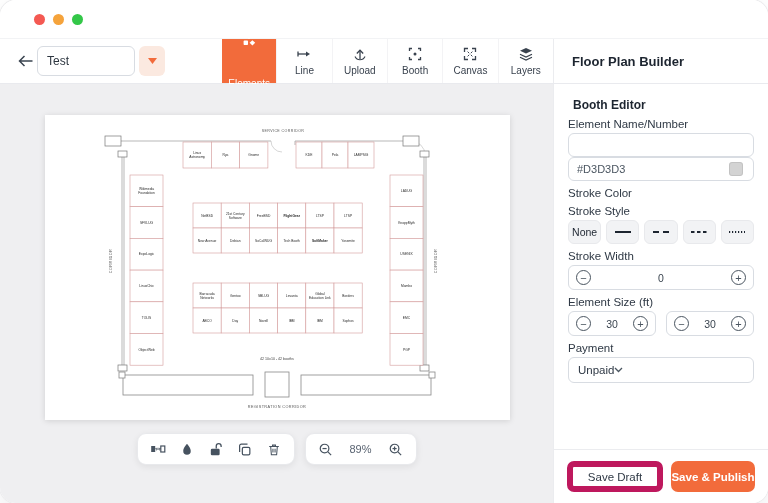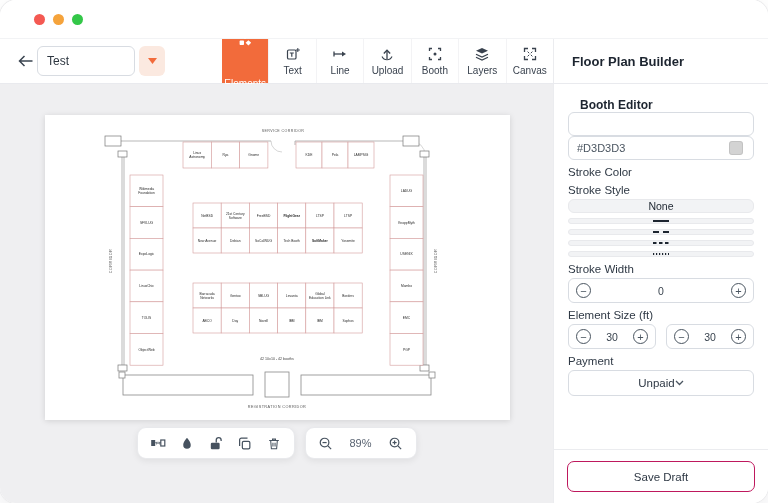--- a/index.html
+++ b/index.html
@@ -24,47 +24,47 @@
          font-size:10px; color:#39424e; border-left:1px solid #f3f3f5; cursor:pointer; }
   .tab:first-child { border-left:none; }
   .tab.active { color:#fff; }
   .ticon { height:14px; display:flex; align-items:center; }
   .sidebar-head { width:215px; flex:0 0 215px; border-left:1px solid #ebecef; display:flex; align-items:center;
                   padding-left:18px; font-size:13px; font-weight:700; color:#1d2530; }
   .main { flex:1; display:flex; min-height:0; }
   .canvas { width:553px; flex:0 0 553px; position:relative; background:#efeff1; }
   .sheet { position:absolute; left:45px; top:31px; width:465px; height:305px; background:#fff; box-shadow:0 1px 6px rgba(0,0,0,.13); }
   .sheet svg { display:block; width:465px; height:305px; }
-  .canvas-toolbar { position:absolute; left:50%; transform:translateX(-50%); bottom:44px; display:flex; gap:10px; }
+  .canvas-toolbar { position:absolute; left:50%; transform:translateX(-50%); bottom:38px; display:flex; gap:10px; }
   .tool-group { background:#fff; border:1px solid #e8e9ec; border-radius:9px; box-shadow:0 2px 7px rgba(0,0,0,.07);
                 display:flex; align-items:center; gap:13px; padding:7px 12px; }
   .tool-btn { width:16px; height:16px; color:#46525f; display:flex; align-items:center; justify-content:center; cursor:pointer; }
   .zoom-label { font-size:11px; color:#5a6472; min-width:28px; text-align:center; }
   .sidebar { width:215px; flex:0 0 215px; border-left:1px solid #ebecef; display:flex; flex-direction:column; background:#fff; }
   .panel { flex:1; padding:8px 14px 0; overflow:hidden; }
-  .section-title { font-size:12px; font-weight:700; color:#1d2530; margin:6px 12px 0; }
+  .section-title { font-size:12px; font-weight:700; color:#1d2530; margin:6px 5px 0; }
   .field-label { font-size:11.5px; color:#2f3945; margin:6px 0 3px; }
   .text-input { width:100%; height:24px; border:1px solid #d8dce2; border-radius:6px; padding:0 8px; font-size:11px; color:#2f3945; outline:none; }
   .color-input { height:24px; border:1px solid #d8dce2; border-radius:6px; display:flex; align-items:center; justify-content:space-between; padding:0 10px 0 8px; }
   .color-value { font-size:11px; color:#4a5560; }
   .swatch { width:14px; height:14px; border-radius:3px; box-shadow:inset 0 0 0 1px rgba(0,0,0,.08); }
-  .stroke-style-row { display:flex; gap:5px;flex-direction:column; }
+  .stroke-style-row { display:flex; gap:5px; }
   .style-btn { flex:1; height:24px; background:#f2f3f5; border:1px solid #e8e9ec; border-radius:6px;
                display:flex; align-items:center; justify-content:center; font-size:10.5px; color:#1d2530; cursor:pointer; }
   .stepper { height:25px; border:1px solid #d8dce2; border-radius:6px; display:flex; align-items:center; justify-content:space-between; padding:0 7px; }
   .step-btn { width:15px; height:15px; border:1.2px solid #4a5560; border-radius:50%; display:flex; align-items:center;
               justify-content:center; font-size:11px; color:#4a5560; line-height:0; cursor:pointer; }
   .step-value { font-size:10.5px; color:#3a444f; }
   .size-row { display:flex; gap:10px; }
   .size-row .stepper { flex:1; }
-  .select { height:26px; border:1px solid #d8dce2; border-radius:6px; display:flex; align-items:center; justify-content:center;
+  .select { height:26px; border:1px solid #d8dce2; border-radius:6px; display:flex; align-items:center; justify-content:flex-start;
             padding:0 9px; font-size:11.5px; color:#2f3945; cursor:pointer; }
   .sidebar-footer { flex:0 0 auto; border-top:1px solid #ebecef; padding:11px 13px; display:flex; gap:8px; }
   .btn { flex:1; height:31px; border-radius:7px; font-size:11.5px; display:flex; align-items:center; justify-content:center; cursor:pointer; }
-  .btn.secondary { background:#fff; border:1px solid #be185d; color:#2f3945;text-align:right; }
+  .btn.secondary { background:#fff; border:6px solid #be185d; color:#2f3945;text-align:right; }
   .btn.primary { border:none; color:#fff; font-weight:600; }
 </style>
 </head>
 <body>
 
 <div class="stage">
   <div class="deco tl"></div>
   <div class="deco tr"></div>
   <div class="deco br"></div>
 
@@ -97,30 +97,20 @@
             <svg width="14" height="14" viewBox="0 0 14 14" fill="currentColor">
                 <circle cx="7" cy="3.6" r="2.1"></circle>
                 <rect x="1.6" y="7.6" width="4.4" height="4.4" rx="0.8"></rect>
                 <path d="M10.4 7.2l2.8 2.6-2.8 2.6-2.8-2.6z"></path>
               </svg>
           </span>
           <span>Elements</span>
         </div>
         <div class="tab">
           <span class="ticon">
-            <svg width="14" height="14" viewBox="0 0 14 14" fill="none" stroke="currentColor" stroke-width="1.2">
-                <rect x="1.5" y="3" width="8.5" height="9" rx="1.3"></rect>
-                <path d="M3.8 6h4M5.8 6v3.8"></path>
-                <path d="M11.8 1v4M9.8 3h4" stroke-width="1"></path>
-              </svg>
-          </span>
-          <span>Text</span>
-        </div>
-        <div class="tab">
-          <span class="ticon">
             <svg width="14" height="14" viewBox="0 0 14 14" stroke="currentColor" fill="currentColor">
                 <line x1="1" y1="4.5" x2="1" y2="9.5" stroke-width="1.3"></line>
                 <line x1="1" y1="7" x2="9.5" y2="7" stroke-width="1.3"></line>
                 <path d="M9 4.5 13 7l-4 2.5z" stroke="none"></path>
               </svg>
           </span>
           <span>Line</span>
         </div>
         <div class="tab">
           <span class="ticon">
@@ -136,36 +126,36 @@
           <span class="ticon">
             <svg width="14" height="14" viewBox="0 0 14 14" fill="none" stroke="currentColor" stroke-width="1.3">
                 <path d="M1.5 4V1.5H4M10 1.5h2.5V4M12.5 10v2.5H10M4 12.5H1.5V10"></path>
                 <circle cx="7" cy="7" r="1.5" fill="currentColor" stroke="none"></circle>
               </svg>
           </span>
           <span>Booth</span>
         </div>
         <div class="tab">
           <span class="ticon">
+            <svg width="14" height="14" viewBox="0 0 14 14" fill="none" stroke="currentColor" stroke-width="1.3">
+                <path d="M5 1.5H1.5V5M9 1.5h3.5V5M12.5 9v3.5H9M1.5 9v3.5H5"></path>
+                <path d="M4.6 4.6l1.6 1.6M9.4 4.6 7.8 6.2M9.4 9.4 7.8 7.8M4.6 9.4l1.6-1.6" stroke-width="1"></path>
+              </svg>
+          </span>
+          <span>Canvas</span>
+        </div>
+        <div class="tab">
+          <span class="ticon">
             <svg width="14" height="14" viewBox="0 0 14 14">
                 <path d="M7 1 13 3.8 7 6.6 1 3.8z" fill="currentColor"></path>
                 <path d="M1 7.2l6 2.8 6-2.8" fill="none" stroke="currentColor" stroke-width="1.2"></path>
                 <path d="M1 10.2l6 2.8 6-2.8" fill="none" stroke="currentColor" stroke-width="1.2"></path>
               </svg>
           </span>
           <span>Layers</span>
-        </div>
-        <div class="tab">
-          <span class="ticon">
-            <svg width="14" height="14" viewBox="0 0 14 14" fill="none" stroke="currentColor" stroke-width="1.3">
-                <path d="M5 1.5H1.5V5M9 1.5h3.5V5M12.5 9v3.5H9M1.5 9v3.5H5"></path>
-                <path d="M4.6 4.6l1.6 1.6M9.4 4.6 7.8 6.2M9.4 9.4 7.8 7.8M4.6 9.4l1.6-1.6" stroke-width="1"></path>
-              </svg>
-          </span>
-          <span>Canvas</span>
         </div>
       </div>
 
       <div class="sidebar-head">
         <span>Floor Plan Builder</span>
       </div>
     </div>
 
     <div class="main">
       <div class="canvas">
@@ -427,20 +417,21 @@
                 </svg>
             </span>
           </div>
         </div>
       </div>
 
       <div class="sidebar">
         <div class="panel">
           <div class="section-title">Booth Editor</div>
 
+          <div class="field-label">Element Name/Number</div>
           <input class="text-input" value="" style="">
 
           <div class="color-input">
             <span class="color-value">#D3D3D3</span>
             <span class="swatch" style="background: rgb(211, 211, 211);"></span>
           </div>
 
           <div class="field-label">Stroke Color</div>
 
           <div class="field-label">Stroke Style</div>
@@ -493,18 +484,19 @@
           <div class="select">
             <span>Unpaid</span>
             <svg width="9" height="6" viewBox="0 0 9 6" fill="none" stroke="#4a5560" stroke-width="1.3">
                 <path d="M1 1l3.5 3.5L8 1"></path>
               </svg>
           </div>
         </div>
 
         <div class="sidebar-footer">
           <div class="btn secondary">Save Draft</div>
+          <div class="btn primary" style="background: rgb(242, 107, 59);">Save &amp; Publish</div>
         </div>
       </div>
     </div>
 
   </div>
 </div>
 
 </body></html>

